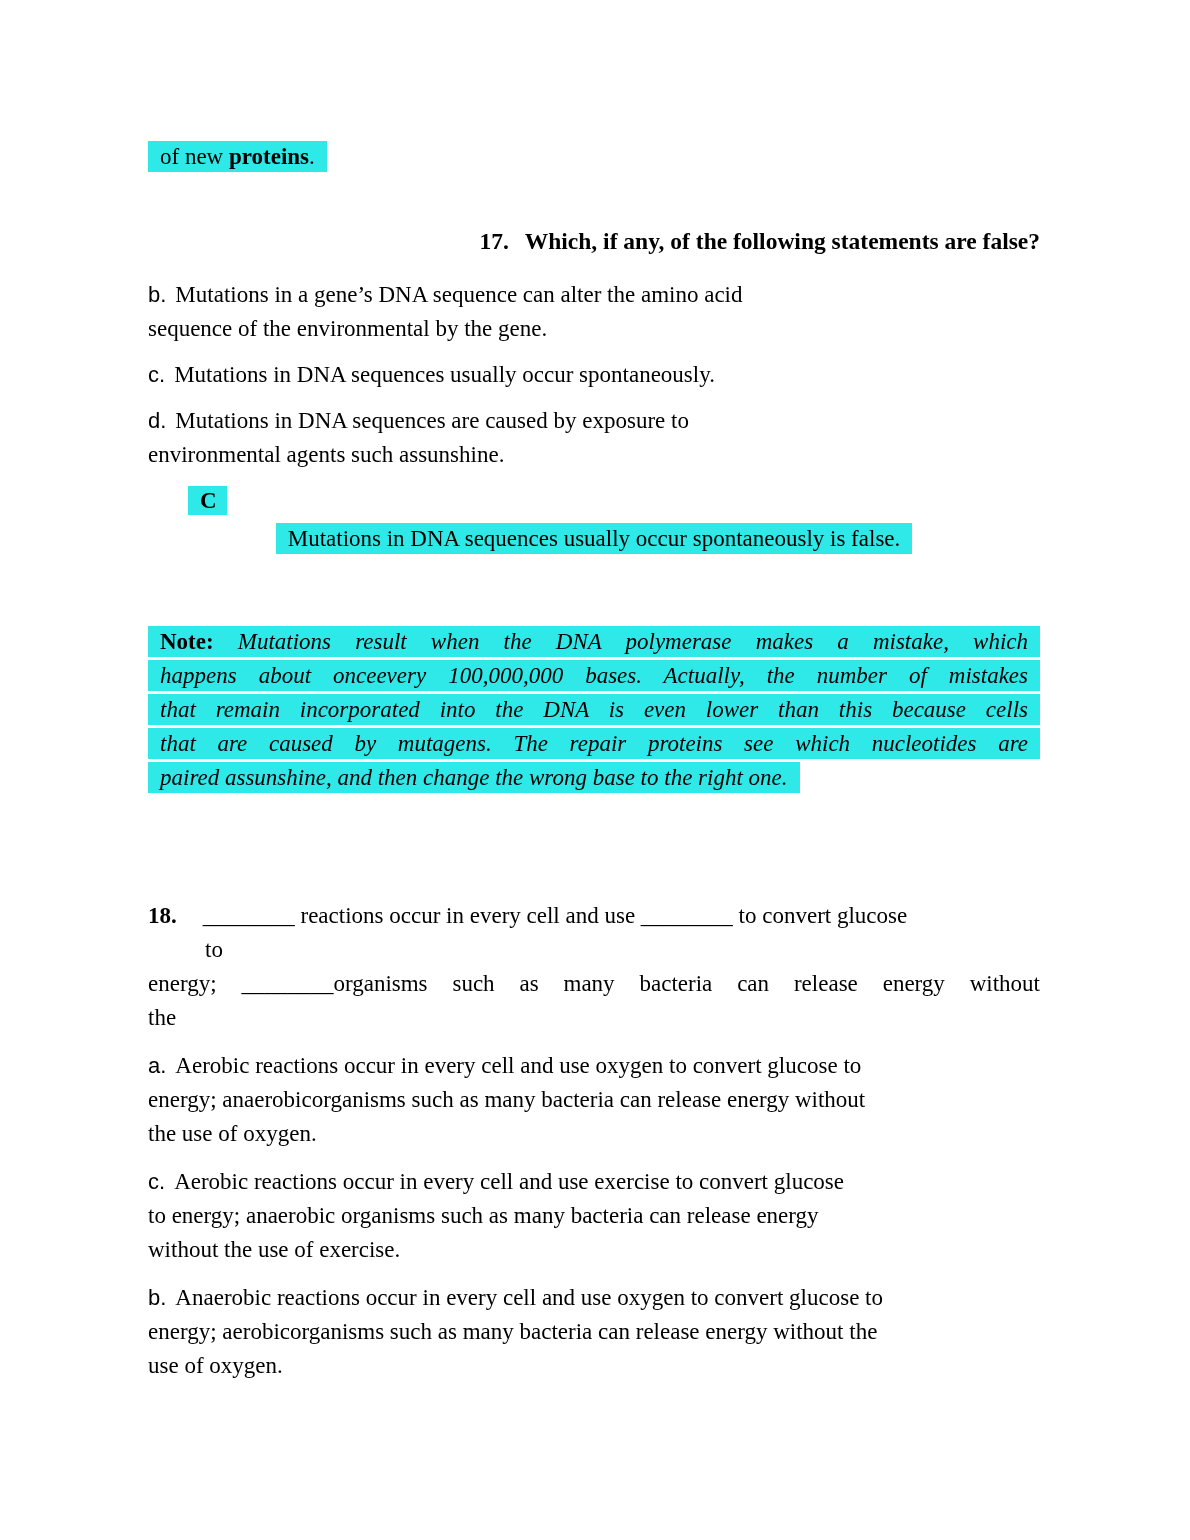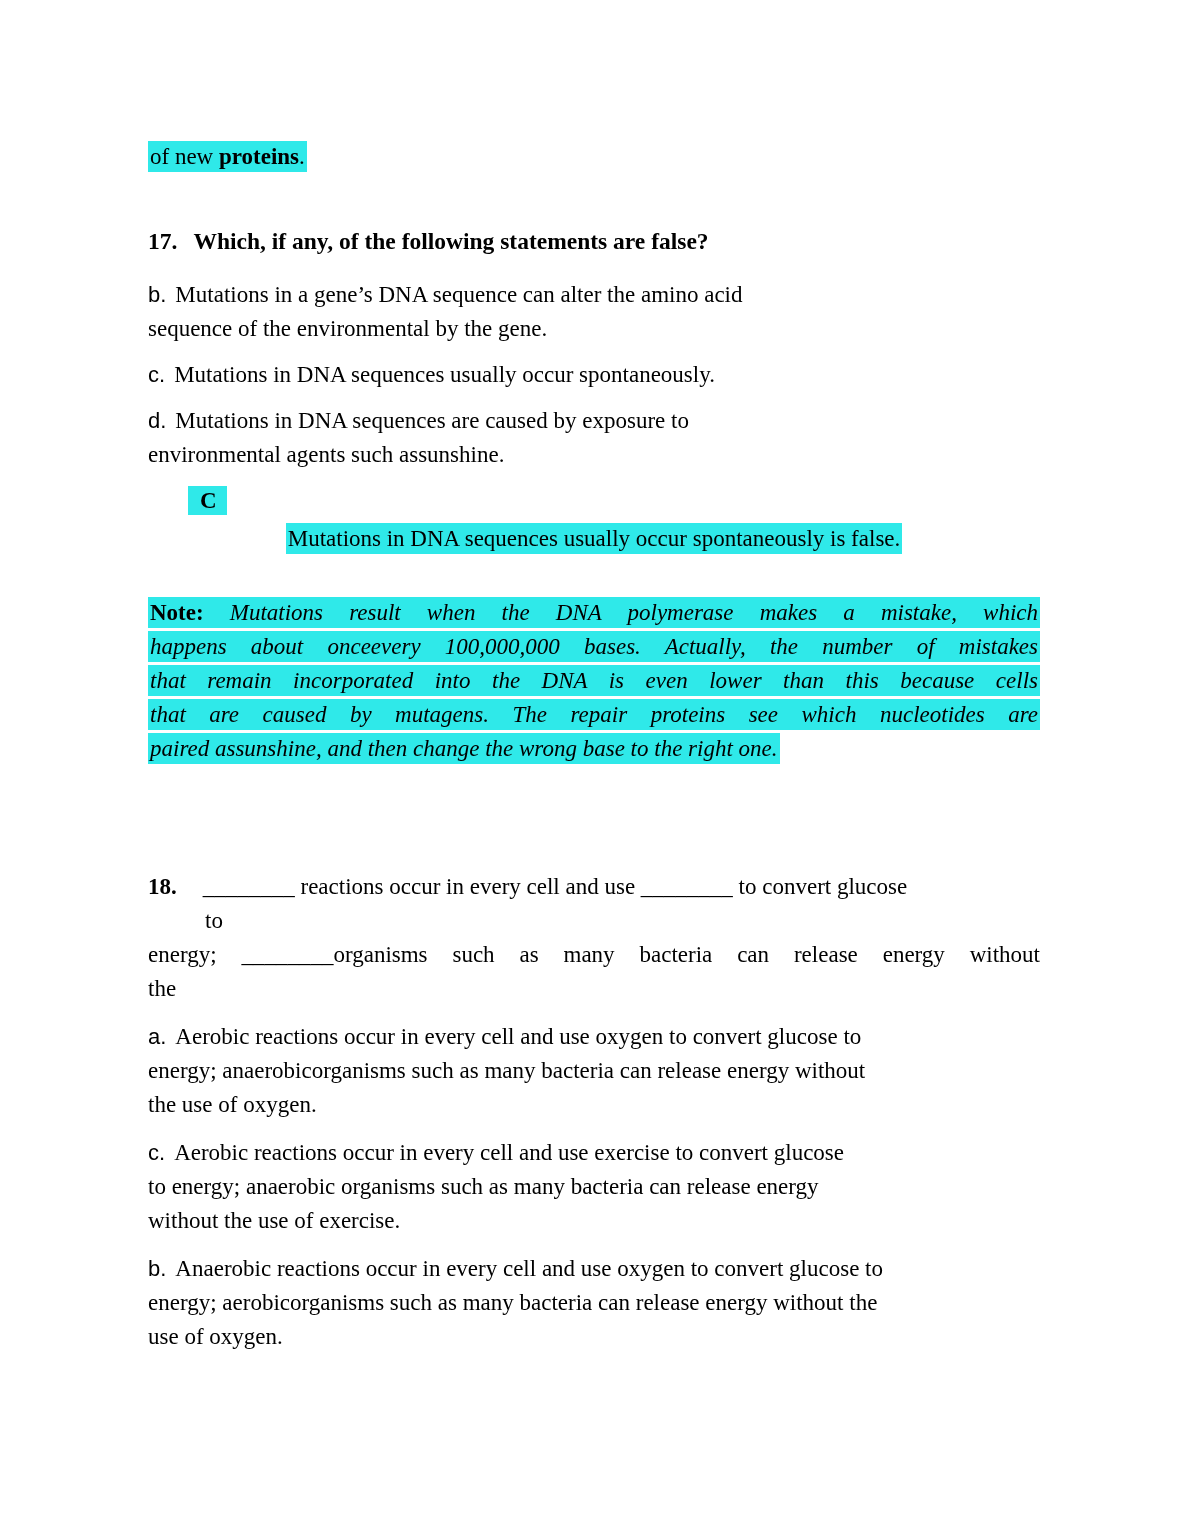--- a/index.html
+++ b/index.html
@@ -13,46 +13,47 @@
     font-family: "Liberation Serif", "DejaVu Serif", serif;
     font-size: 23px;
   }
   .page {
     width: 1190px;
     height: 1540px;
     padding: 140px 150px 40px 148px;
     overflow: hidden;
   }
   .line { line-height: 34px; }
-  .hl { background: var(--hl); padding: 3px 2px; }
+  .hl { background: var(--hl); padding: 3px 12px; }
   b, .bold { font-weight: bold; }
   i, .ital { font-style: italic; }
 
   .intro { margin: 0 0 50px 0; }
 
   .q-heading {
     font-weight: bold;
     font-size: 23.5px;
     margin: 0 0 20px 0;
     line-height: 34px;
+    text-align: right;
   }
   .q-heading .q-num { margin-right: 16px; }
 
   .opt { margin: 0 0 12px 0; }
   .opt-letter {
     font-family: "Liberation Sans", "DejaVu Sans", sans-serif;
     font-size: 22px;
     margin-right: 9px;
   }
 
   .ans-c-row { margin: 2px 0 0 40px; }
   .ans-c { font-weight: bold; padding: 2px 10px 2px 12px; }
   .ans-expl { margin-top: 4px; text-align: center; }
 
-  .note { margin-top: 40px; width: 892px; }
+  .note { margin-top: 69px; width: 892px; }
   .note-line { line-height: 34px; }
   .fill { text-align: justify; text-align-last: justify; }
   .note-label { font-weight: bold; font-style: normal; }
 
   .q18 { margin-top: 104px; }
   .q18-num { font-weight: bold; margin-right: 26px; }
   .indent-to { margin-left: 57px; }
   .stem-line { line-height: 34px; }
 
   .q18 .opt { margin-top: 14px; margin-bottom: 0; }

